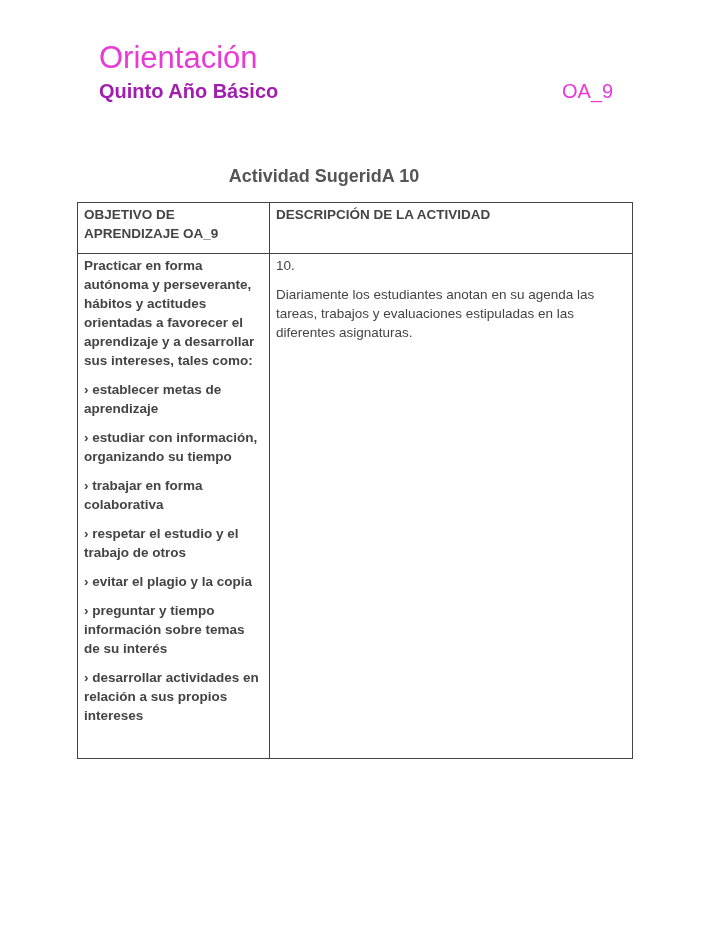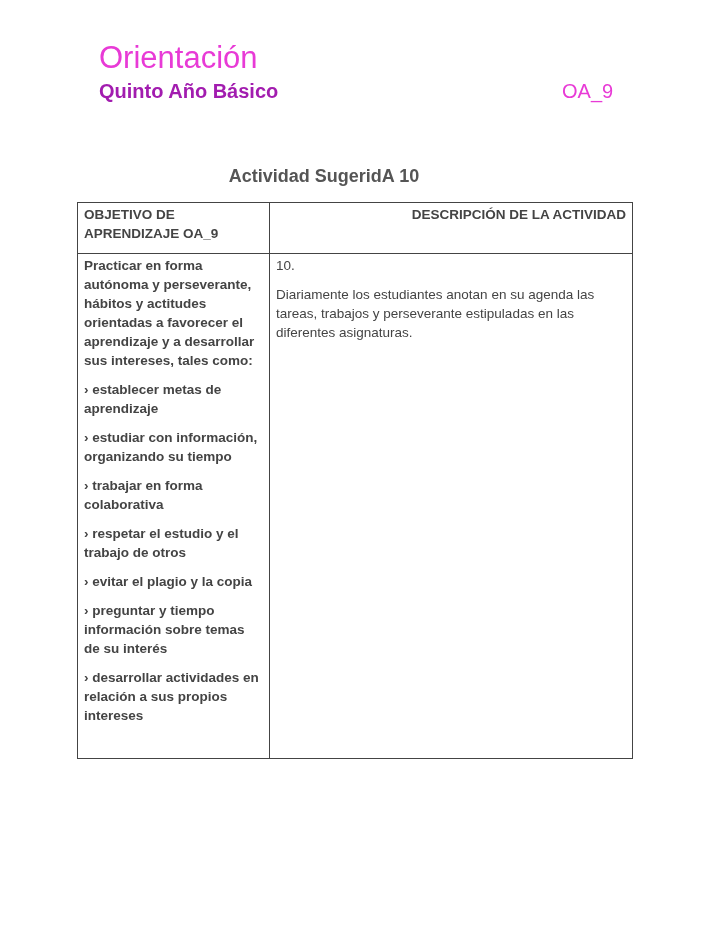--- a/index.html
+++ b/index.html
@@ -5,21 +5,21 @@
     html, body { margin: 0; padding: 0; background: #ffffff; }
     body { width: 720px; height: 932px; position: relative; overflow: hidden; font-family: "Liberation Sans", "DejaVu Sans", sans-serif; }
     .title { position: absolute; left: 99px; top: 41px; font-size: 31px; font-weight: normal; color: #e83ad6; line-height: 1.1; margin: 0; }
     .subtitle { position: absolute; left: 99px; top: 80px; font-size: 20px; font-weight: bold; color: #a21caf; margin: 0; }
     .code { position: absolute; left: 562px; top: 80px; font-size: 20px; font-weight: normal; color: #e83ad6; margin: 0; }
     .activity-title { position: absolute; left: 0; width: 648px; top: 166px; text-align: center; font-size: 18px; font-weight: bold; color: #555555; margin: 0; }
     table { position: absolute; left: 77px; top: 202px; width: 556px; border-collapse: collapse; border: 1.5px solid #555; }
     td { border: 1px solid #444; vertical-align: top; padding: 2px 6px; color: #444; font-size: 13.5px; line-height: 19px; }
     .col1 { width: 179px; }
     .hdr td { height: 46px; font-weight: bold; }
-    .hdr .c2 { text-align: right; }
+    .hdr .c2 { text-align: left; }
     .body-row td { height: 500px; }
     .obj-p { margin: 0 0 10px 0; font-weight: bold; }
     .obj-p:last-child { margin-bottom: 12px; }
     .num { font-weight: normal; margin: 0 0 10px 0; }
     .desc { margin: 0; font-weight: normal; }
   </style>
 </head>
 <body>
 
 <h1 class="title">Orientación</h1>
@@ -40,17 +40,17 @@
       <p class="obj-p">› establecer metas de aprendizaje</p>
       <p class="obj-p">› estudiar con información, organizando su tiempo</p>
       <p class="obj-p">› trabajar en forma colaborativa</p>
       <p class="obj-p">› respetar el estudio y el trabajo de otros</p>
       <p class="obj-p">› evitar el plagio y la copia</p>
       <p class="obj-p">› preguntar y tiempo información sobre temas de su interés</p>
       <p class="obj-p">› desarrollar actividades en relación a sus propios intereses</p>
     </td>
     <td>
       <p class="num">10.</p>
-      <p class="desc">Diariamente los estudiantes anotan en su agenda las tareas, trabajos y perseverante estipuladas en las diferentes asignaturas.</p>
+      <p class="desc">Diariamente los estudiantes anotan en su agenda las tareas, trabajos y evaluaciones estipuladas en las diferentes asignaturas.</p>
     </td>
   </tr>
 </tbody>
   </table>
 
 </body></html>

